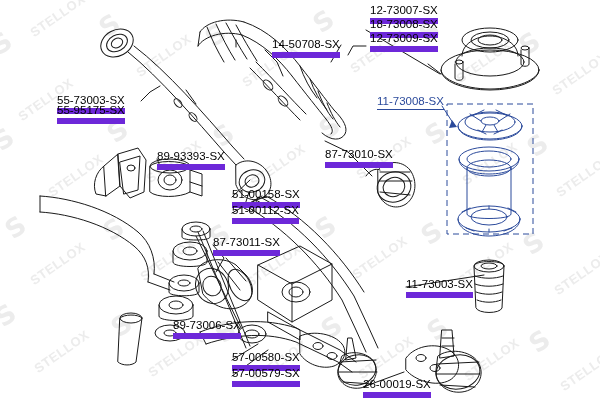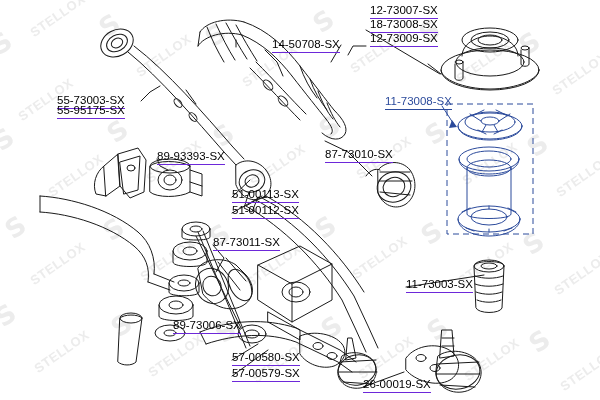--- a/index.html
+++ b/index.html
@@ -32,22 +32,22 @@
 
   
   .lbl{
     position:absolute;
     font-size:11.5px;
     color:#000;
     white-space:nowrap;
     line-height:13px;
     letter-spacing:0px;
   }
-  .lbl.u{border-bottom:1px solid #6d28d9;padding-bottom:1px;}
-  .lbl.blue{color:#2b4a9b;margin-left:8px;}
+  .lbl.u{border-bottom:6px solid #6d28d9;padding-bottom:1px;}
+  .lbl.blue{color:#2b4a9b;}
   .lbl.blue.u{border-bottom:1px solid #2b4a9b;}
 </style>
 </head>
 <body>
 
 <div id="stage">
 
   <div id="watermarks">
       <div class="wm wm-logo" style="left: -8px; top: 28px; transform: rotate(-35deg); color: rgb(236, 236, 236);">S</div>
       <div class="wm wm-text" style="left: 26px; top: 8px; transform: rotate(-35deg); color: rgb(236, 236, 236);">STELLOX</div>
@@ -343,21 +343,21 @@
   <div id="label-layer">
       <div class="lbl u" style="left: 370px; top: 4px;">12-73007-SX</div>
       <div class="lbl u" style="left: 370px; top: 18px;">18-73008-SX</div>
       <div class="lbl u" style="left: 370px; top: 32px;">12-73009-SX</div>
       <div class="lbl u" style="left: 272px; top: 38px;">14-50708-SX</div>
       <div class="lbl u" style="left: 57px; top: 88px; margin-top: 6px;">55-73003-SX</div>
       <div class="lbl u" style="left: 57px; top: 104px;">55-95175-SX</div>
       <div class="lbl u blue" style="left: 377px; top: 95px;">11-73008-SX</div>
       <div class="lbl u" style="left: 325px; top: 148px;">87-73010-SX</div>
       <div class="lbl u" style="left: 157px; top: 150px;">89-93393-SX</div>
-      <div class="lbl u" style="left: 232px; top: 188px;">51-00113-SX</div>
+      <div class="lbl u" style="left: 232px; top: 188px;">51-00158-SX</div>
       <div class="lbl u" style="left: 232px; top: 204px;">51-00112-SX</div>
       <div class="lbl u" style="left: 213px; top: 236px;">87-73011-SX</div>
       <div class="lbl u" style="left: 406px; top: 278px;">11-73003-SX</div>
       <div class="lbl u" style="left: 173px; top: 319px;">89-73006-SX</div>
       <div class="lbl u" style="left: 232px; top: 351px;">57-00580-SX</div>
       <div class="lbl u" style="left: 232px; top: 367px;">57-00579-SX</div>
       <div class="lbl u" style="left: 363px; top: 378px;">26-00019-SX</div>
     </div>
 
 </div>

